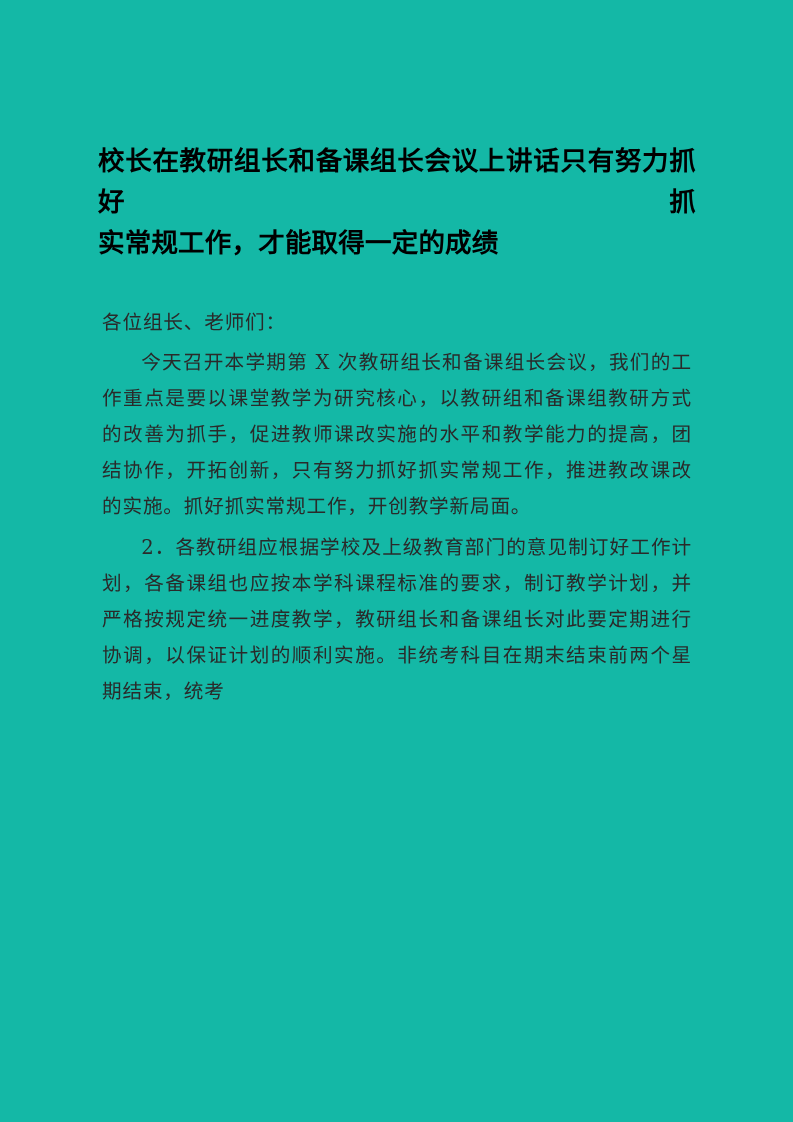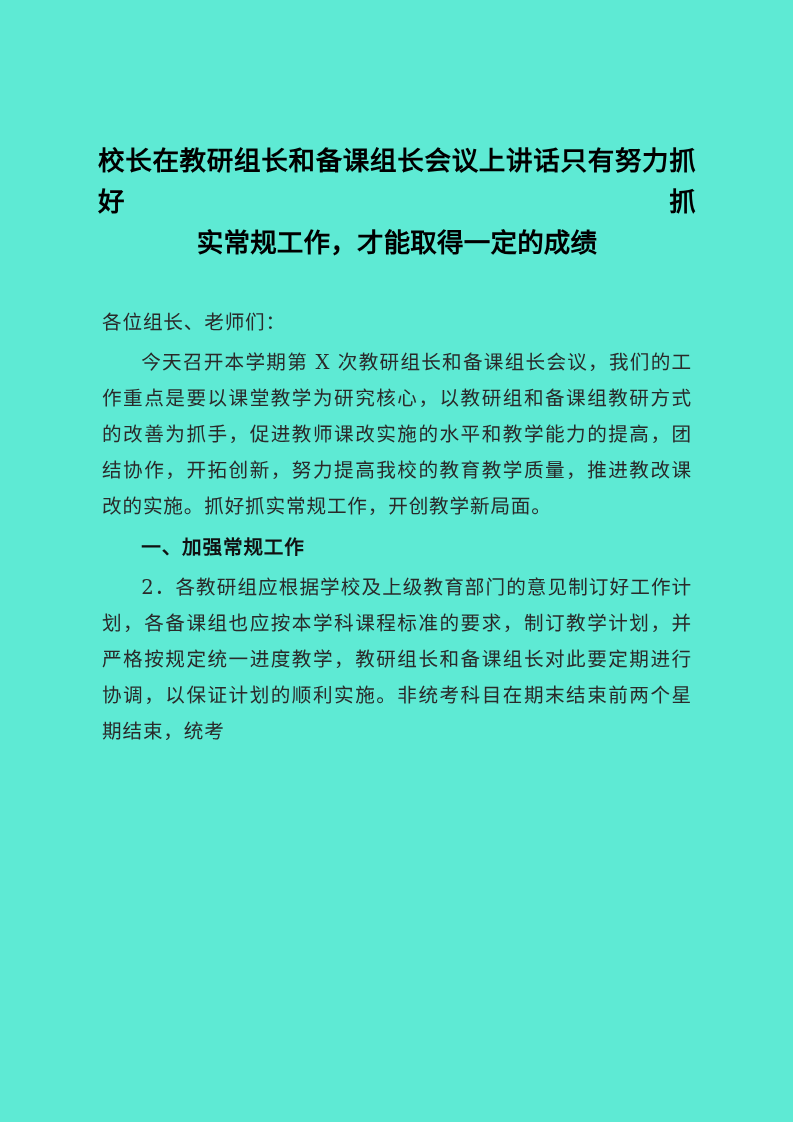--- a/index.html
+++ b/index.html
@@ -12,21 +12,21 @@
   body {
     font-family: "DejaVu Serif", "Liberation Serif", serif;
     -webkit-font-smoothing: antialiased;
   }
 
   .page {
     position: relative;
     width: 793px;
     height: 1122px;
     margin: 0 auto;
-    background: #5eead4;
+    background: #14b8a6;
     overflow: hidden;
     box-sizing: border-box;
   }
 
   .doc-body {
     position: absolute;
     left: 98px;
     top: 140px;
     width: 598px;
   }
@@ -47,21 +47,21 @@
   .doc-title .t-line {
     display: block;
   }
 
   .doc-title .t-line-1 {
     text-align: justify;
     text-align-last: justify;
   }
 
   .doc-title .t-line-2 {
-    text-align: center;
+    text-align: left;
   }
 
   
   .para {
     font-family: "DejaVu Serif", "Liberation Serif", serif;
     font-size: 19.6px;
     line-height: 36.1px;
     color: #2a2a2a;
     text-align: justify;
     text-justify: inter-ideograph;
@@ -94,23 +94,22 @@
 
     <h1 class="doc-title">
       <span class="t-line t-line-1">校长在教研组长和备课组长会议上讲话只有努力抓好抓</span>
       <span class="t-line t-line-2">实常规工作，才能取得一定的成绩</span>
     </h1>
 
     <div class="spacer-title-body"></div>
 
     <p class="para">各位组长、老师们：</p>
 
-    <p class="para indent">今天召开本学期第 X 次教研组长和备课组长会议，我们的工作重点是要以课堂教学为研究核心，以教研组和备课组教研方式的改善为抓手，促进教师课改实施的水平和教学能力的提高，团结协作，开拓创新，努力提高我校的教育教学质量，推进教改课改的实施。抓好抓实常规工作，开创教学新局面。</p>
+    <p class="para indent">今天召开本学期第 X 次教研组长和备课组长会议，我们的工作重点是要以课堂教学为研究核心，以教研组和备课组教研方式的改善为抓手，促进教师课改实施的水平和教学能力的提高，团结协作，开拓创新，只有努力抓好抓实常规工作，推进教改课改的实施。抓好抓实常规工作，开创教学新局面。</p>
 
 
-    <p class="para heading">一、加强常规工作</p>
 
 
     <p class="para indent">2．各教研组应根据学校及上级教育部门的意见制订好工作计划，各备课组也应按本学科课程标准的要求，制订教学计划，并严格按规定统一进度教学，教研组长和备课组长对此要定期进行协调，以保证计划的顺利实施。非统考科目在期末结束前两个星期结束，统考</p>
 
   </div>
 
 </div>
 
 </body></html>

